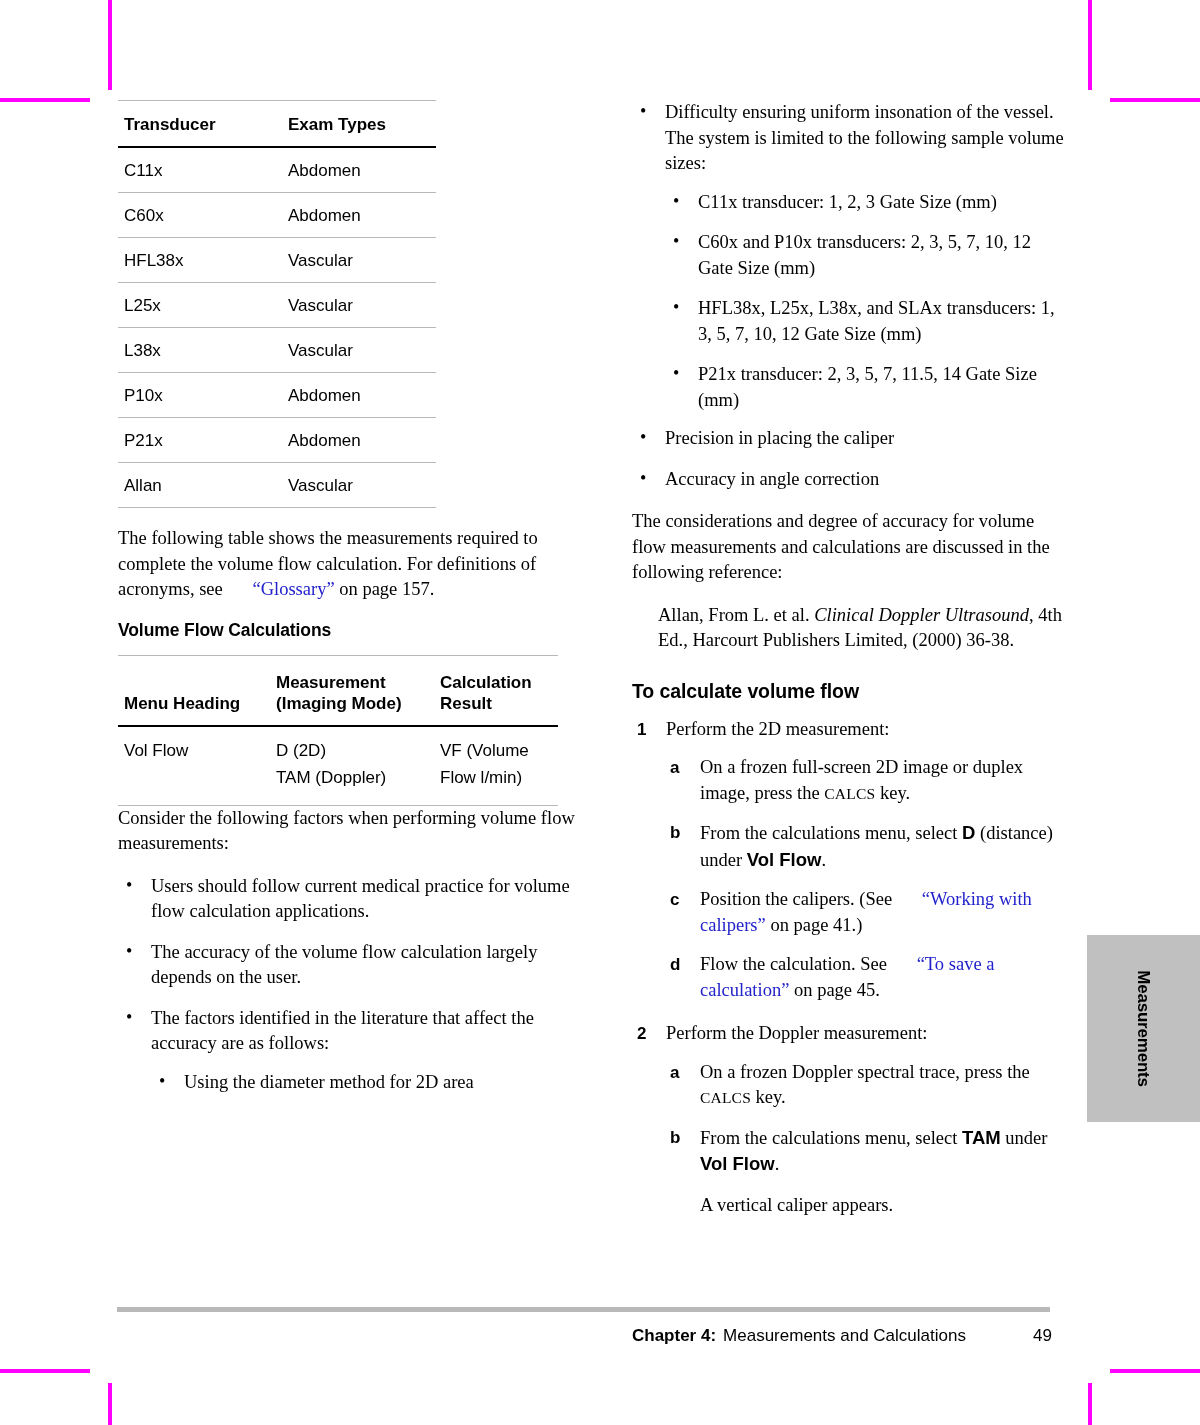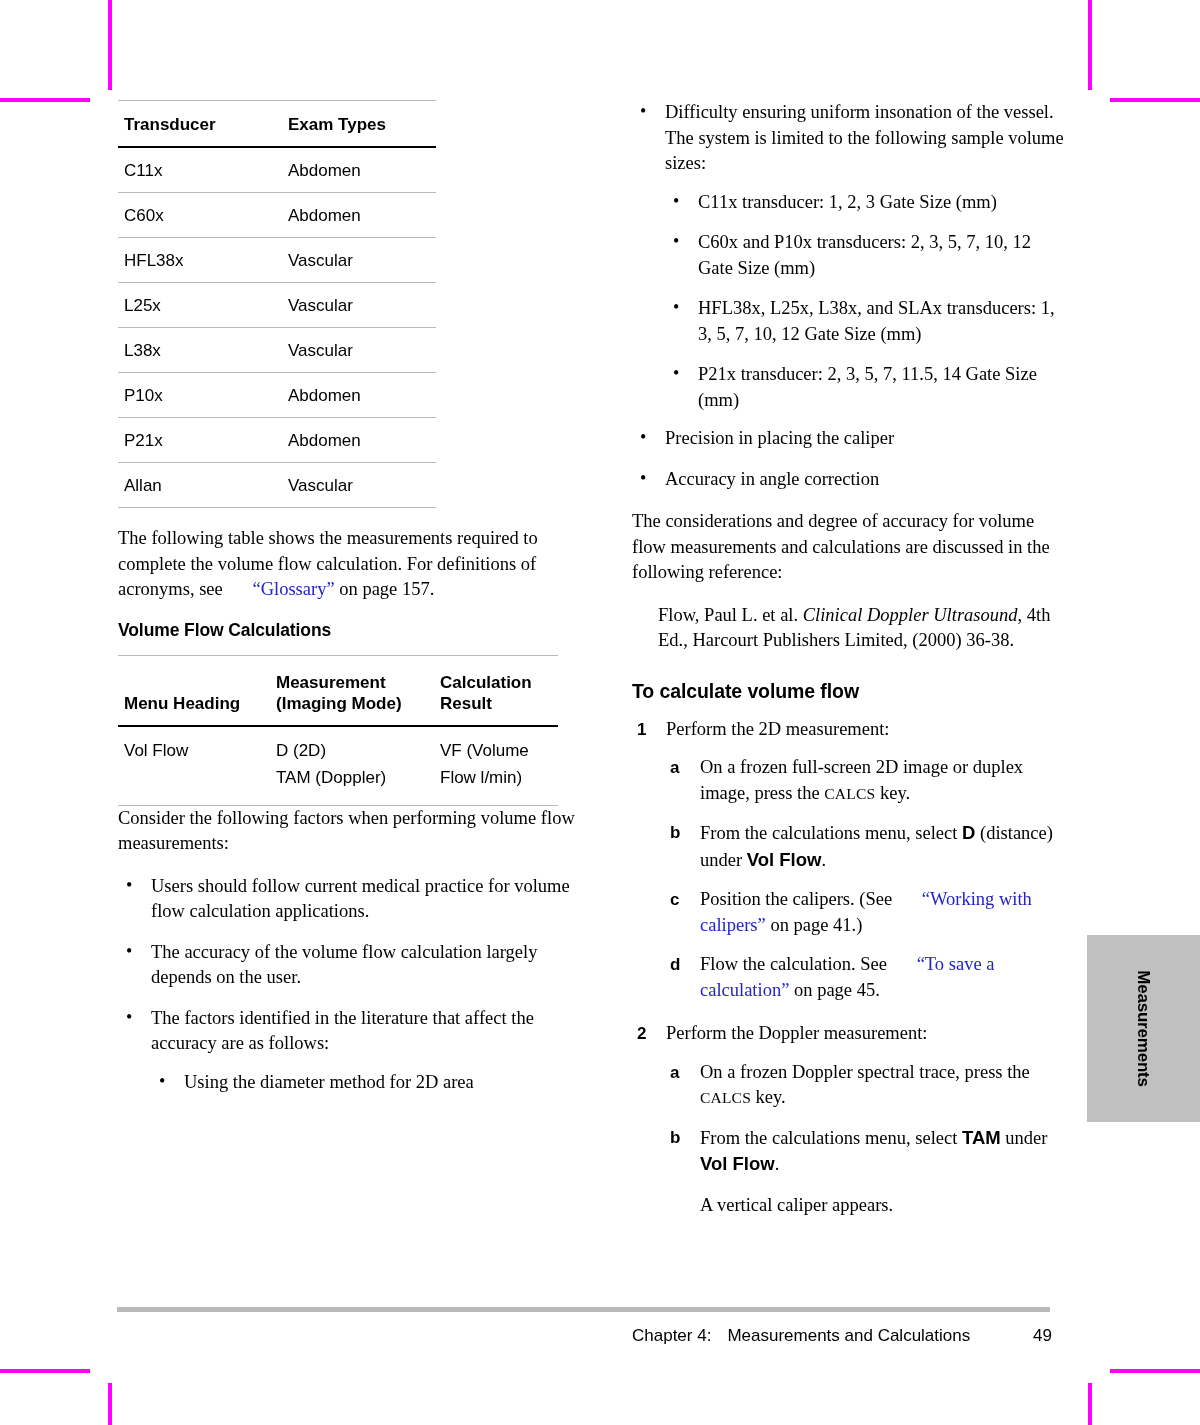--- a/index.html
+++ b/index.html
@@ -191,21 +191,21 @@
   .footer {
     position: absolute;
     left: 632px;
     top: 1326px;
     width: 420px;
     font-family: "Liberation Sans", "DejaVu Sans", sans-serif;
     font-size: 17px;
     display: flex;
     align-items: baseline;
   }
-  .footer .chap { font-weight: normal; margin-right: 16px; }
+  .footer .chap { font-weight: bold; margin-right: 7px; }
   .footer .ttl { flex: 1; }
   .footer .pg { font-weight: normal; }
 </style>
 </head>
 <body>
 
 <div class="page">
 
   <div class="crop v" style="left:108px; top:0px;"></div>
   <div class="crop h" style="left:0px;   top:98px;"></div>
@@ -345,21 +345,21 @@
         <span>Precision in placing the caliper</span>
       </li>
       <li>
         <span class="bullet">•</span>
         <span>Accuracy in angle correction</span>
       </li>
     </ul>
 
     <p class="body" style="margin-top:17px;">The considerations and degree of accuracy for volume flow measurements and calculations are discussed in the following reference:</p>
 
-    <p class="indented-ref"><span>Flow, Paul L. et al. </span><span class="ital">Clinical Doppler Ultrasound</span><span>, 4th Ed., Harcourt Publishers Limited, (2000) 36-38.</span></p>
+    <p class="indented-ref"><span>Allan, From L. et al. </span><span class="ital">Clinical Doppler Ultrasound</span><span>, 4th Ed., Harcourt Publishers Limited, (2000) 36-38.</span></p>
 
     <h3 class="proc-head">To calculate volume flow</h3>
 
     <ol class="proc">
       <li>
         <span class="num">1</span>
         <span>Perform the 2D measurement:</span>
 
         <ol class="sub">
           <li>

